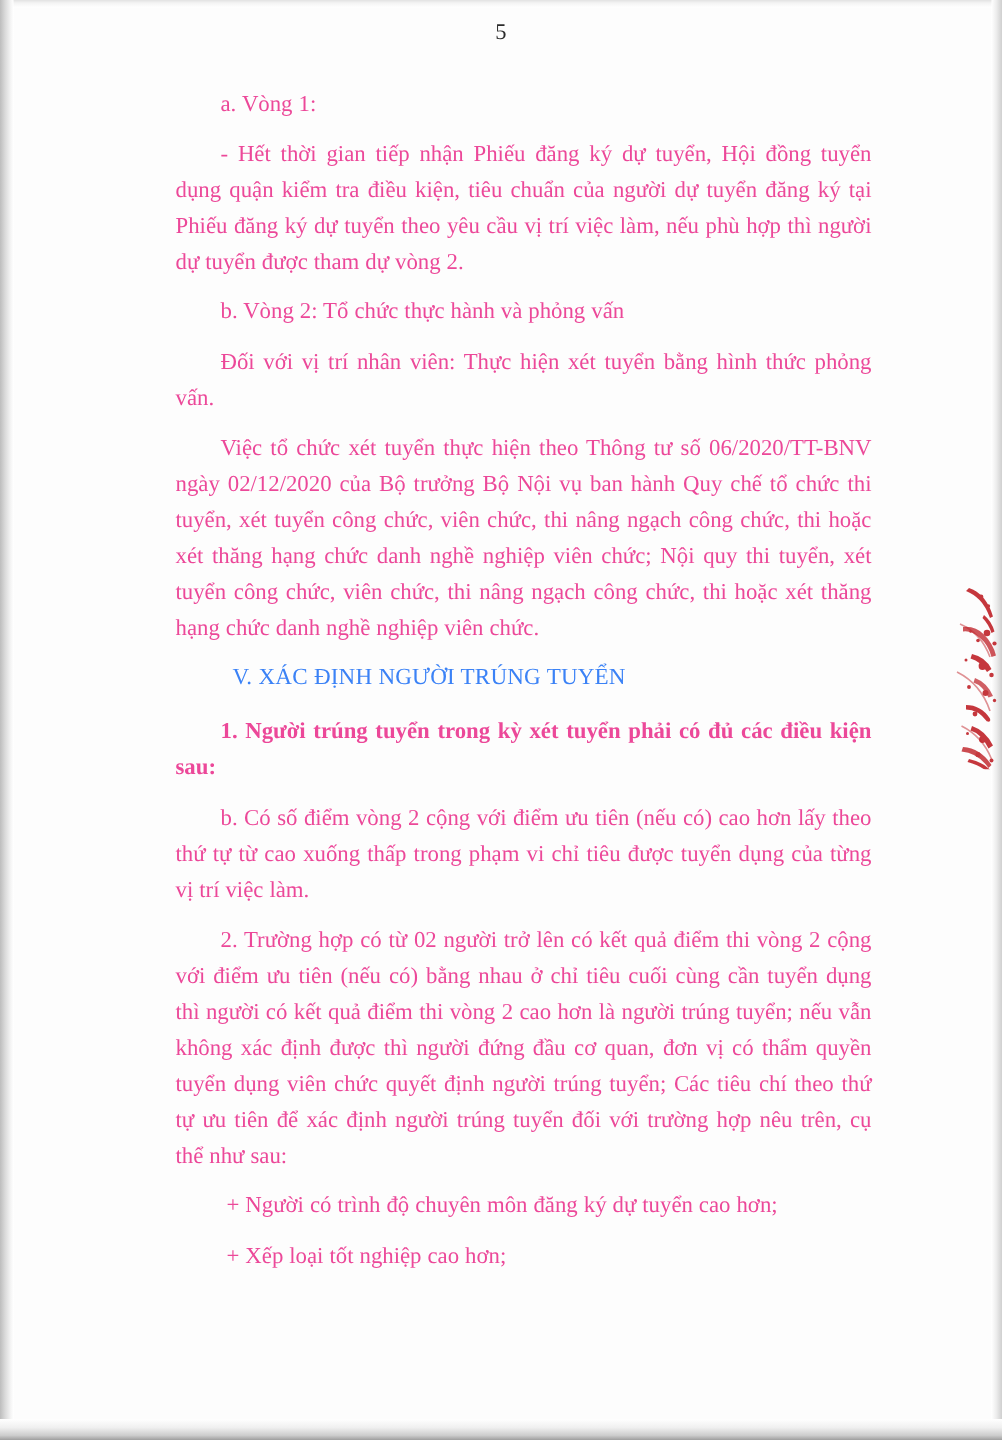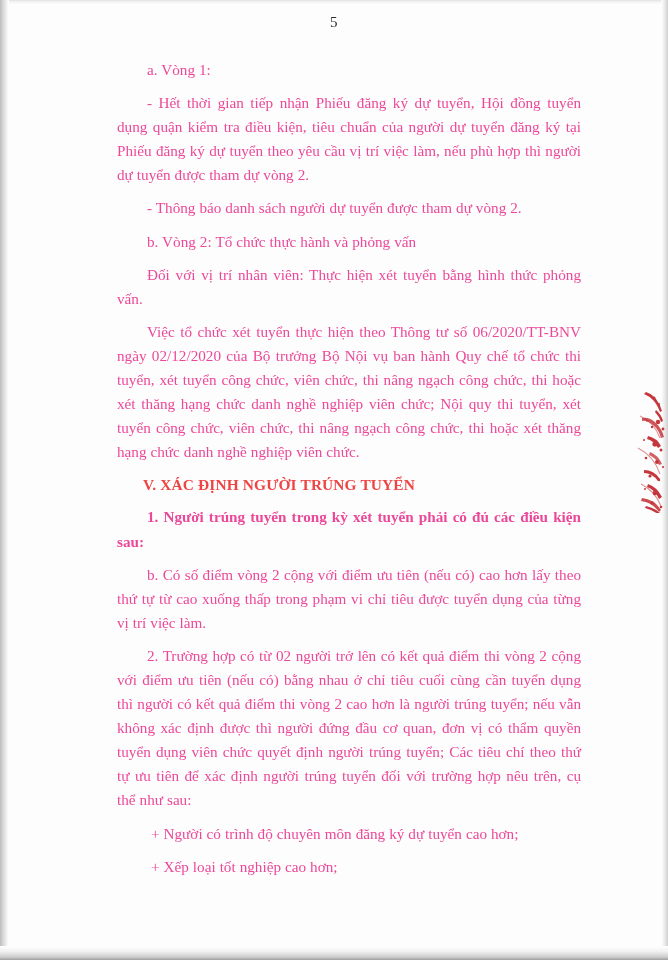--- a/index.html
+++ b/index.html
@@ -88,27 +88,27 @@
     text-align: justify;
     text-justify: inter-word;
     word-spacing: 0.2px;
   }
   .para + .para { margin-top: 9px; }
 
   .indent { text-indent: 30px; }
   .indent-lg { text-indent: 34px; }
 
   .heading {
-    font-weight: bold;
+    font-weight: normal;
     font-size: 15.4px;
     line-height: 24px;
-    color: #ef4444;
+    color: #3b82f6;
     text-indent: 26px;
     letter-spacing: 0.1px;
-    margin: 0;
+    margin: 12px;
   }
   .para.heading + .para { margin-top: 8px; font-weight: bold; }
 
   
   .seal {
     position: absolute;
     right: 0px;
     top: 388px;
     width: 40px;
     height: 125px;
@@ -126,21 +126,20 @@
   <div class="paper-tint"></div>
   <div class="edge-left"></div>
   <div class="edge-right"></div>
   <div class="edge-bottom"></div>
 
   <div class="page-number">5</div>
 
   <div class="content" id="content">
       <p class="para indent">a. Vòng 1:</p>
       <p class="para indent">- Hết thời gian tiếp nhận Phiếu đăng ký dự tuyển, Hội đồng tuyển dụng quận kiểm tra điều kiện, tiêu chuẩn của người dự tuyển đăng ký tại Phiếu đăng ký dự tuyển theo yêu cầu vị trí việc làm, nếu phù hợp thì người dự tuyển được tham dự vòng 2.</p>
-      <p class="para indent">- Thông báo danh sách người dự tuyển được tham dự vòng 2.</p>
       <p class="para indent">b. Vòng 2: Tổ chức thực hành và phỏng vấn</p>
       <p class="para indent">Đối với vị trí nhân viên: Thực hiện xét tuyển bằng hình thức phỏng vấn.</p>
       <p class="para indent">Việc tổ chức xét tuyển thực hiện theo Thông tư số 06/2020/TT-BNV ngày 02/12/2020 của Bộ trưởng Bộ Nội vụ ban hành Quy chế tổ chức thi tuyển, xét tuyển công chức, viên chức, thi nâng ngạch công chức, thi hoặc xét thăng hạng chức danh nghề nghiệp viên chức; Nội quy thi tuyển, xét tuyển công chức, viên chức, thi nâng ngạch công chức, thi hoặc xét thăng hạng chức danh nghề nghiệp viên chức.</p>
       <p class="para heading">V. XÁC ĐỊNH NGƯỜI TRÚNG TUYỂN</p>
       <p class="para indent">1. Người trúng tuyển trong kỳ xét tuyển phải có đủ các điều kiện sau:</p>
       <p class="para indent">b. Có số điểm vòng 2 cộng với điểm ưu tiên (nếu có) cao hơn lấy theo thứ tự từ cao xuống thấp trong phạm vi chỉ tiêu được tuyển dụng của từng vị trí việc làm.</p>
       <p class="para indent">2. Trường hợp có từ 02 người trở lên có kết quả điểm thi vòng 2 cộng với điểm ưu tiên (nếu có) bằng nhau ở chỉ tiêu cuối cùng cần tuyển dụng thì người có kết quả điểm thi vòng 2 cao hơn là người trúng tuyển; nếu vẫn không xác định được thì người đứng đầu cơ quan, đơn vị có thẩm quyền tuyển dụng viên chức quyết định người trúng tuyển; Các tiêu chí theo thứ tự ưu tiên để xác định người trúng tuyển đối với trường hợp nêu trên, cụ thể như sau:</p>
       <p class="para indent-lg">+ Người có trình độ chuyên môn đăng ký dự tuyển cao hơn;</p>
       <p class="para indent-lg">+ Xếp loại tốt nghiệp cao hơn;</p>
     </div>

